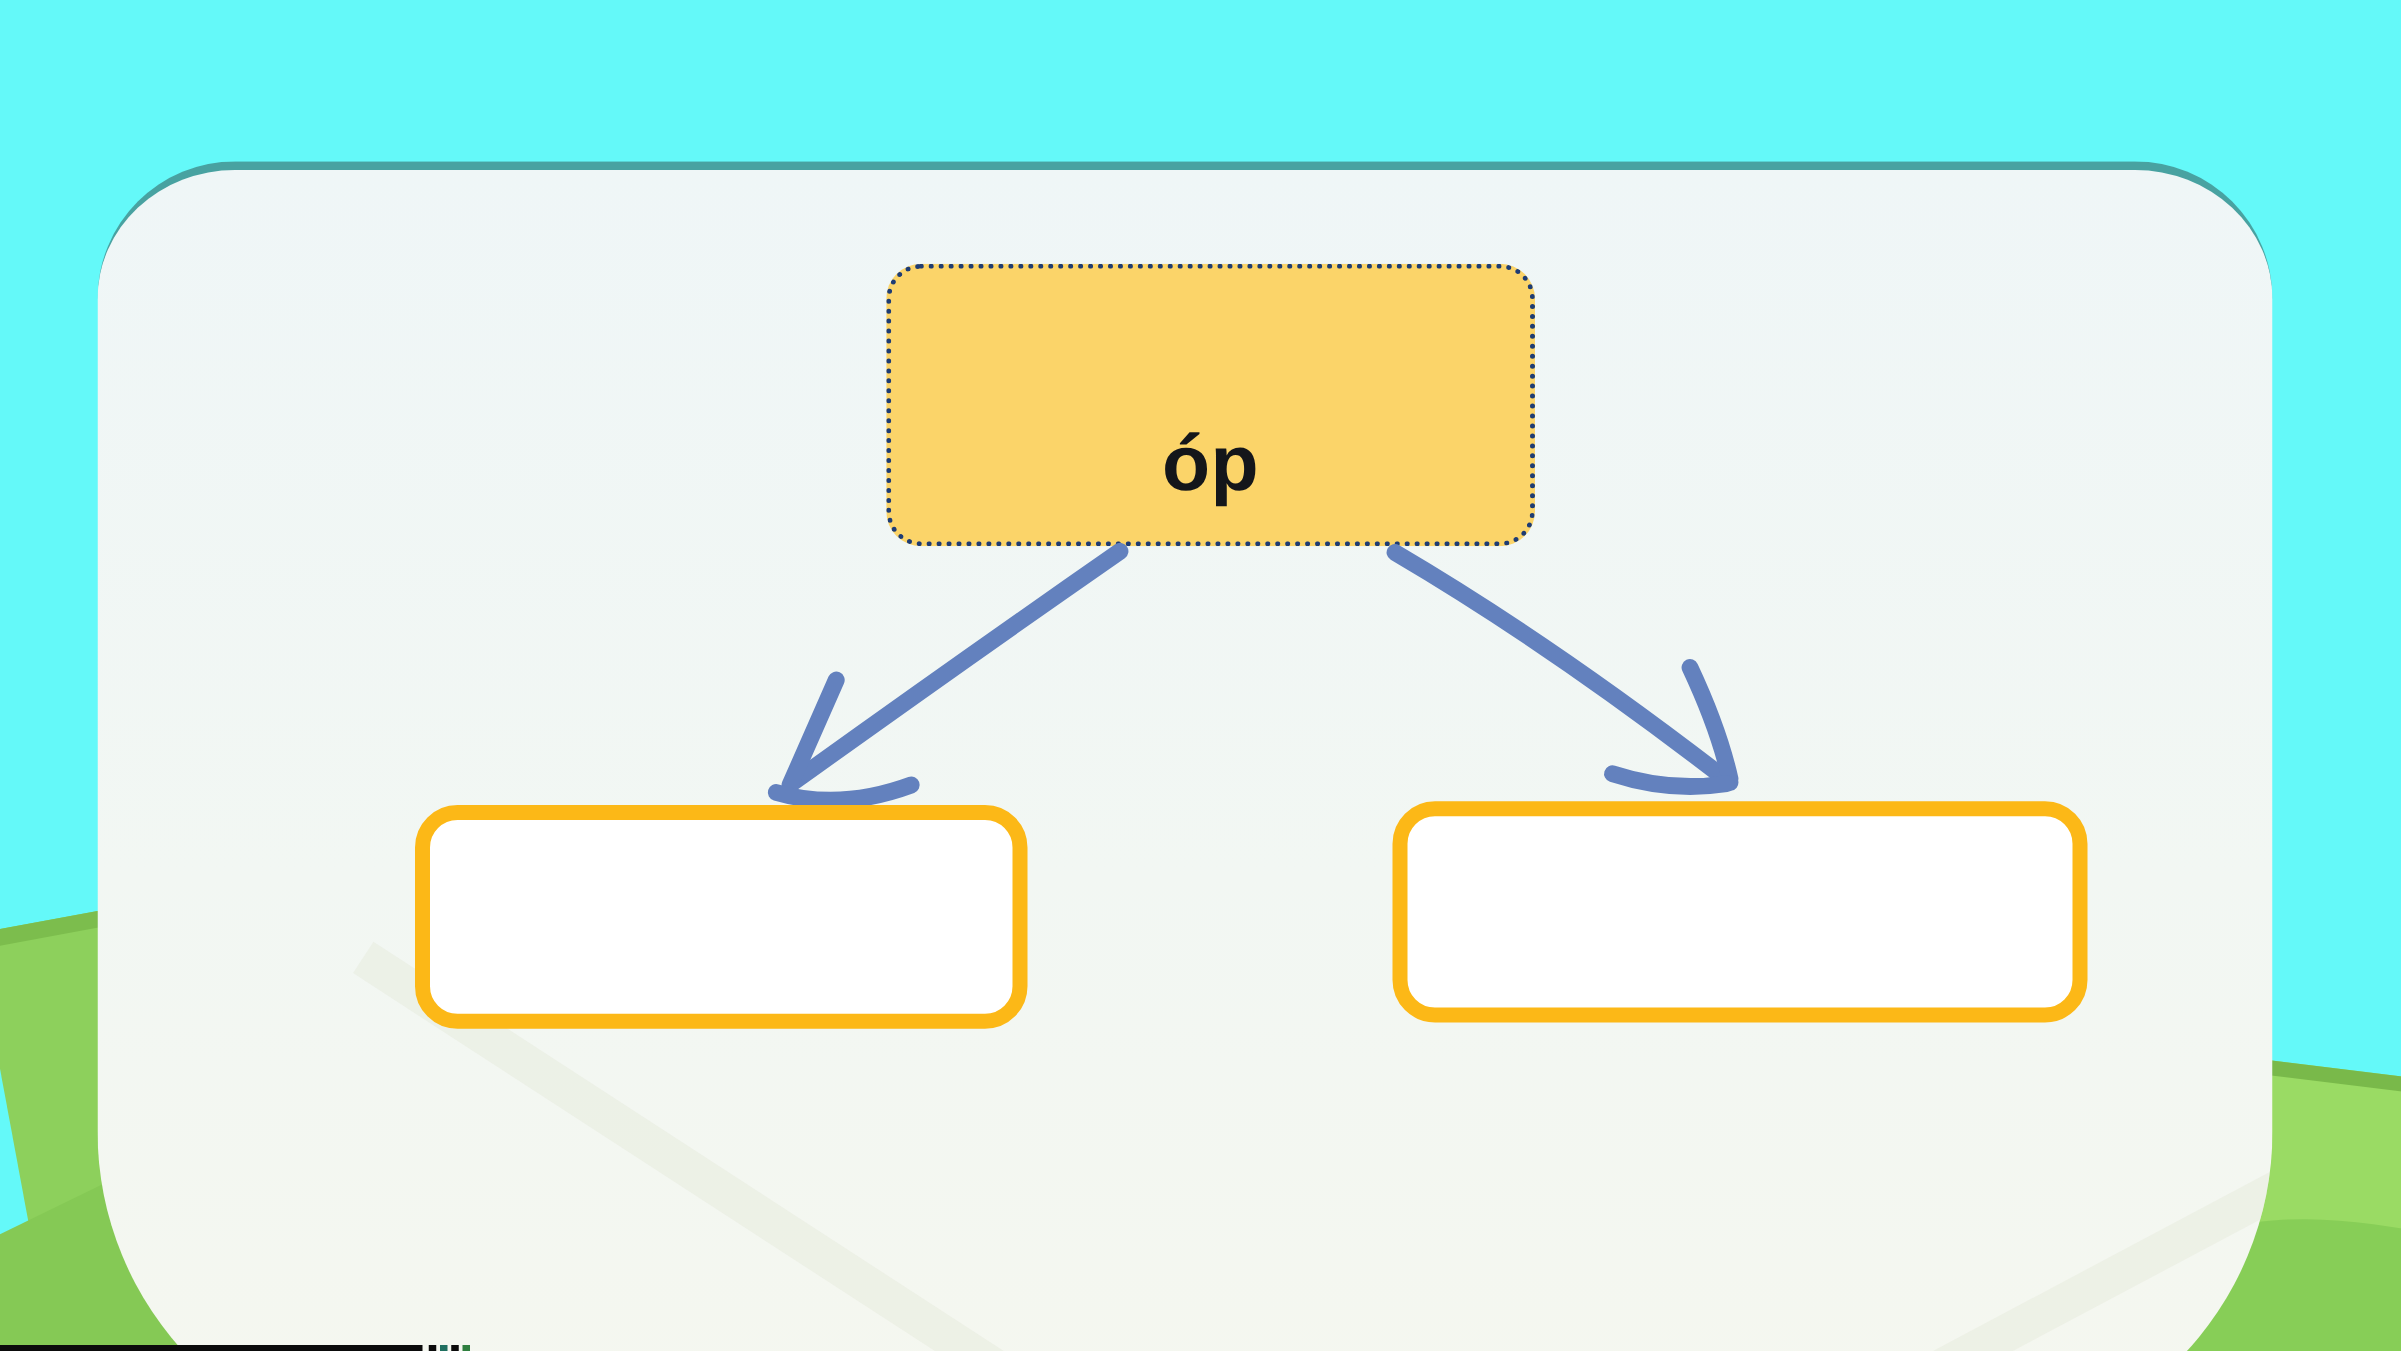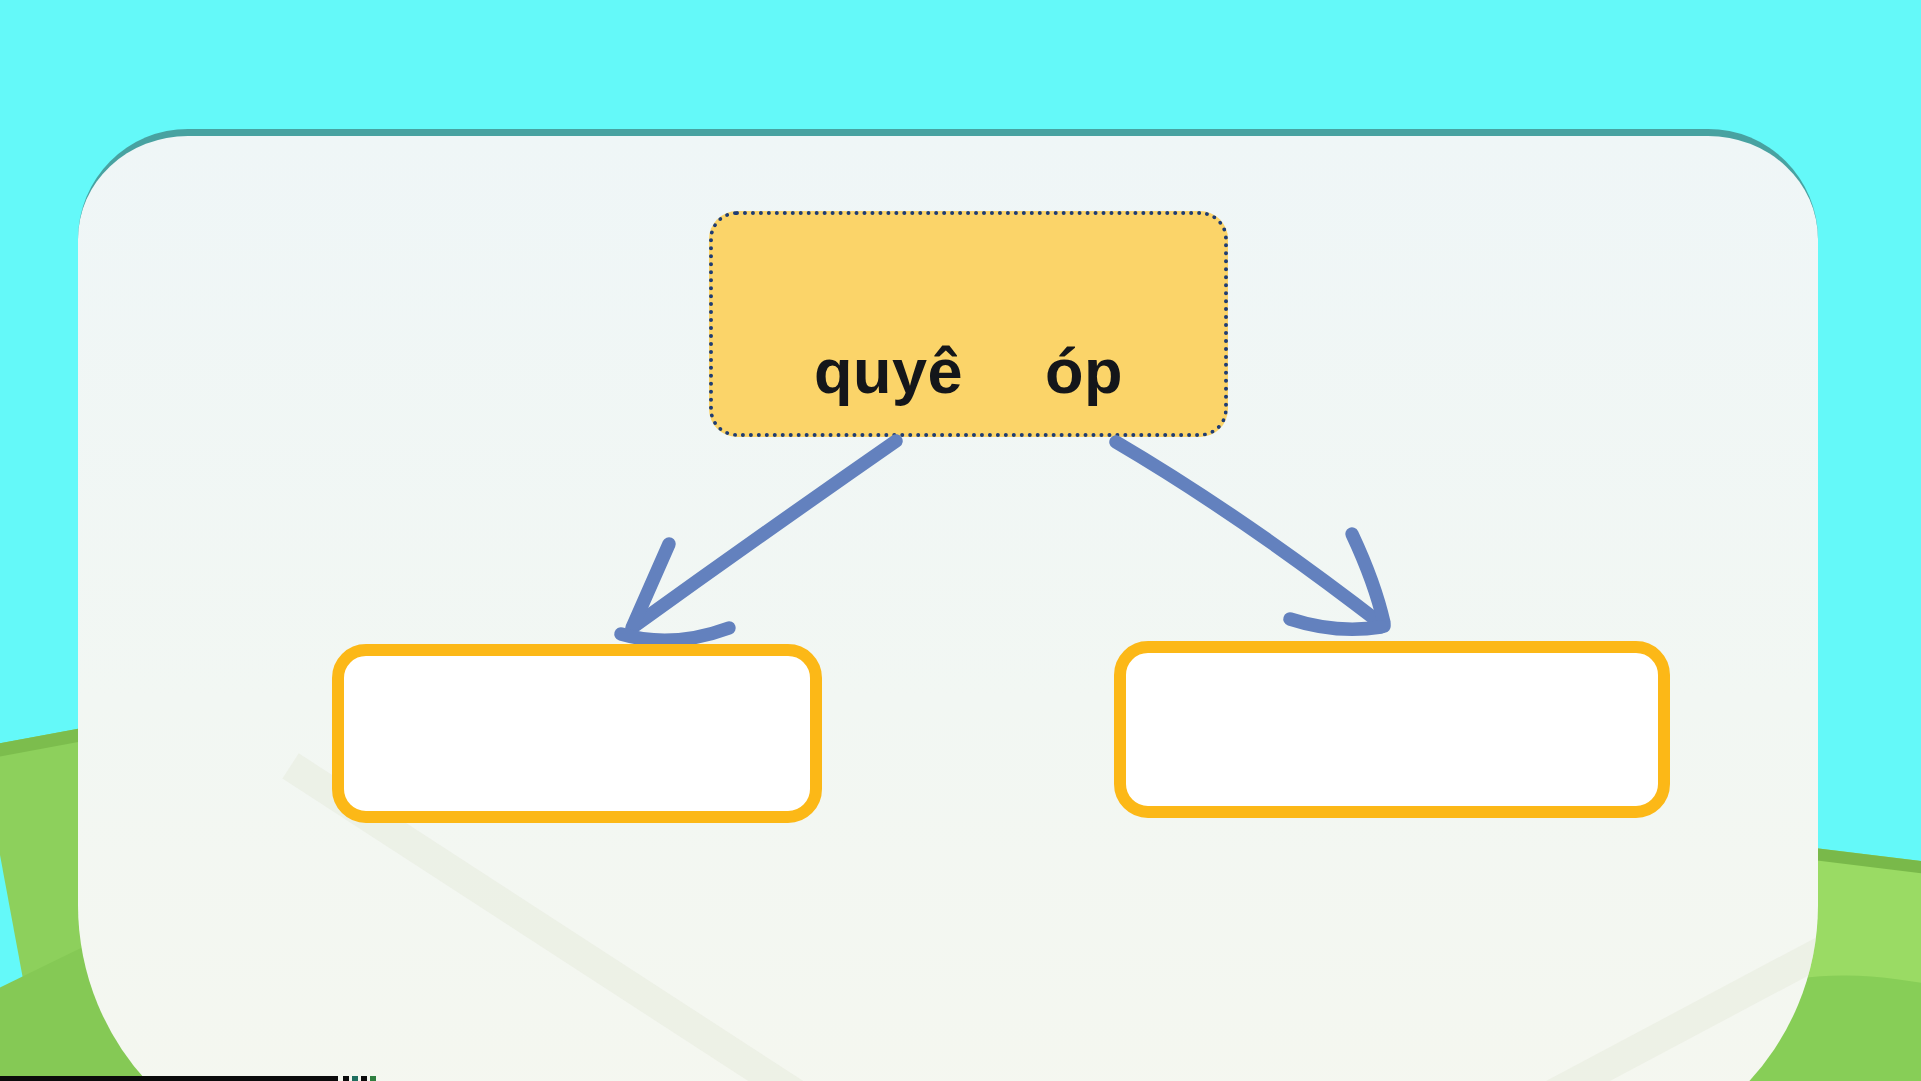--- a/index.html
+++ b/index.html
@@ -143,21 +143,20 @@
   <div class="hill hill-left-shade"></div>
   <div class="hill hill-right"></div>
   <div class="hill hill-right-shade"></div>
 
   <div class="card">
     <div class="watermark wm-a"></div>
     <div class="watermark wm-b"></div>
   </div>
 
   <div class="word-card">
-    <span class="syllable">quyê</span>
     <span class="syllable">óp</span>
   </div>
 
   <svg class="arrows-layer" viewBox="0 0 1921 1081">
     <g>
       <path class="arrow-stroke" d="M 896 441 Q 768 530 633 627"></path>
       <path class="arrow-stroke" d="M 669 544 Q 648 592 632 628"></path>
       <path class="arrow-stroke" d="M 621 634 Q 672 649 729 628"></path>
     </g>
     <g>

